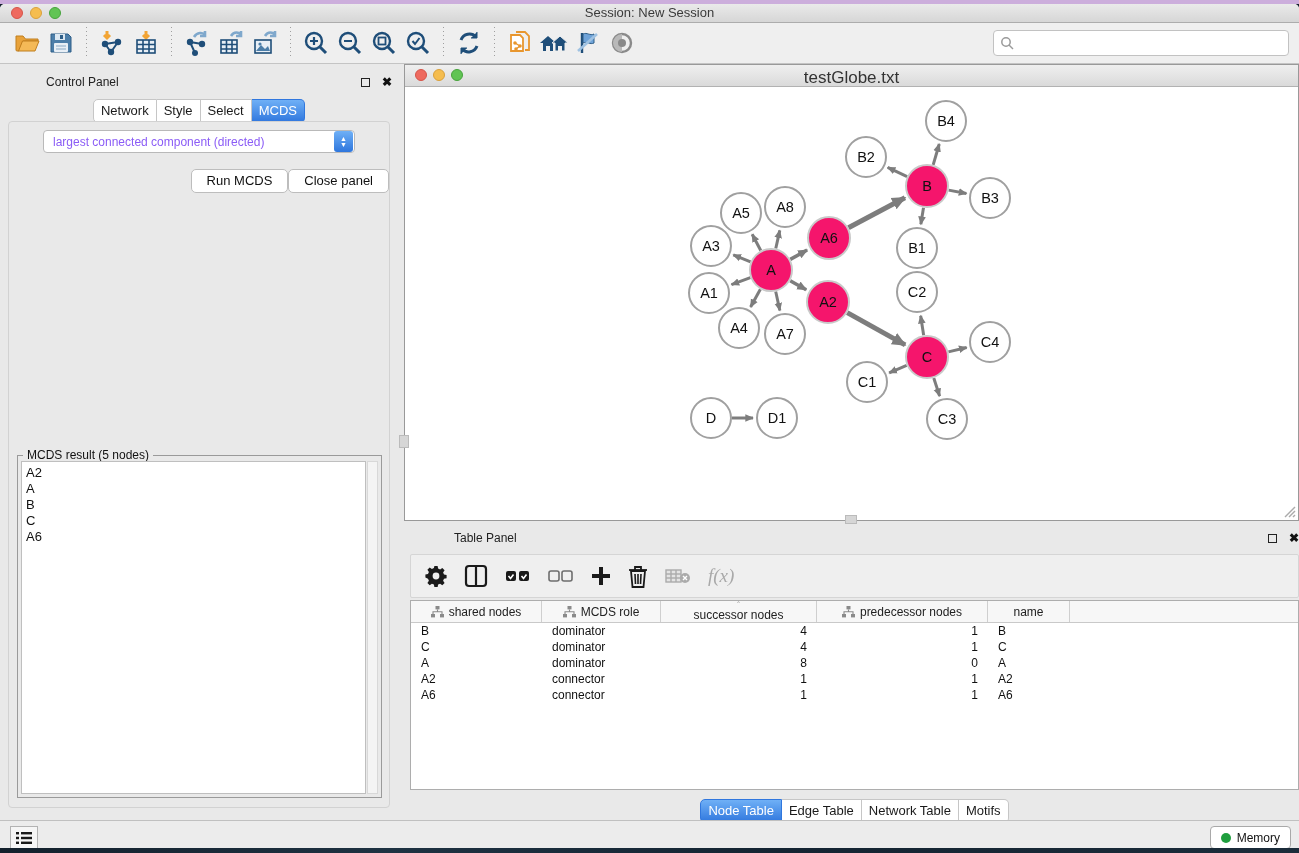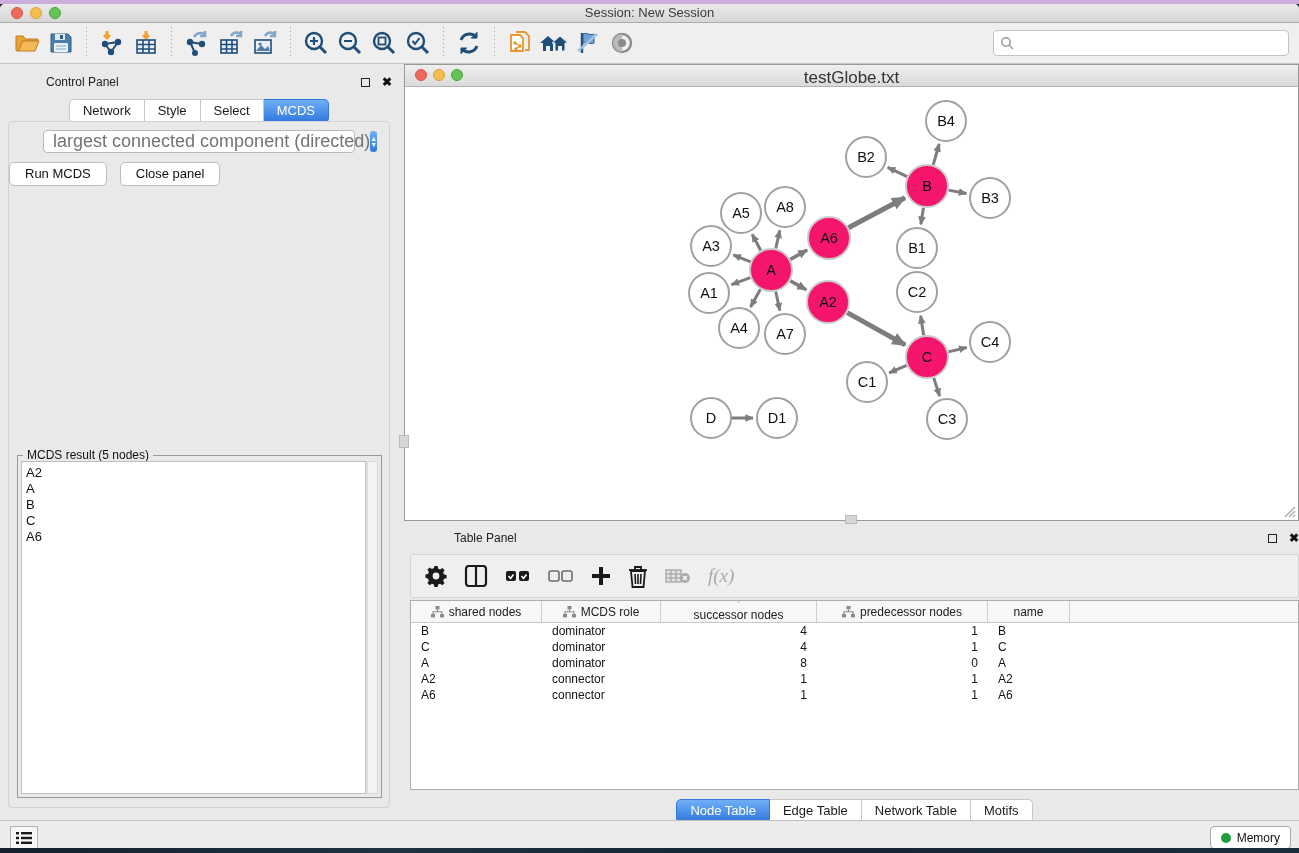--- a/index.html
+++ b/index.html
@@ -37,34 +37,34 @@
   
   .panel-header { height:20px; display:flex; align-items:center; font-size:12px; color:#222;margin-left:36px; }
   .panel-header .spacer { flex:1; }
   .float-box { width:9px; height:9px; border:1.5px solid #222; margin-right:12px; cursor:pointer; }
   .close-x { font-size:12px; font-weight:bold; color:#111; cursor:pointer; line-height:1; }
 
   
   .control-panel { position:absolute; left:6px; top:68px; width:386px; height:742px; }
   .seg-tabs { display:flex; justify-content:center; margin-top:7px; }
   .seg-tab { font-size:13px; color:#1A1A1A; background:#FFF; border:1px solid #C6C6C6;
-     border-left:none; padding:3px 13px 4px; cursor:pointer; }
+     border-left:none; padding:3px 7px 4px; cursor:pointer; }
   .seg-tab:first-child { border-left:1px solid #C6C6C6; border-radius:5px 0 0 5px; }
   .seg-tab:last-child { border-radius:0 5px 5px 0; }
   .seg-tab.sel { background:linear-gradient(#6FB0F6,#3077DE); border-color:#3077DE; color:#FFF; }
   .cp-content { position:absolute; left:2px; right:2px; top:49px; bottom:6px;
      border:1px solid #D2D2D2; border-radius:4px; background:#E9E9E9; }
   .opt-label { text-align:center; font-size:13px; color:#111; margin-top:17px; }
   .combo { position:relative; margin:8px auto 0; width:312px; height:23px; background:#FFF;
      border:1px solid #B9B9B9; border-radius:4px; display:flex; align-items:center; cursor:pointer; }
-  .combo .val { flex:1; font-size:18px; color:#737373; padding-left:9px; white-space:nowrap; }
+  .combo .val { flex:1; font-size:12px; color:#8b5cf6; padding-left:9px; white-space:nowrap; }
   .combo .stepper { width:19px; height:21px; border-radius:3px; margin-right:1px;
      background:linear-gradient(#6FB0F6,#2E76DD); color:#FFF; display:flex; flex-direction:column;
      align-items:center; justify-content:center; font-size:7px; line-height:6px; }
-  .btn-row { display:flex; justify-content:flex-start; gap:13px; margin-top:9px; }
+  .btn-row { display:flex; justify-content:flex-end; margin-top:16px; }
   .push-btn { font-size:13px; color:#111; background:#FFF; border:1px solid #BDBDBD;
      border-radius:5px; padding:3px 15px 4px; cursor:pointer; }
   .fieldset { position:absolute; left:8px; right:7px; top:333px; bottom:9px;
      border:1px solid #9A9A9A; }
   .fieldset .legend { position:absolute; left:5px; top:-8px; background:#E9E9E9; padding:0 4px;
      font-size:12px; color:#111; }
   .result-list { position:absolute; left:3px; right:15px; top:5px; bottom:3px; background:#FFF;
      border:1px solid #BFBFBF; font-size:13px; color:#111; padding:3px 0 0 4px; overflow:hidden; }
   .result-list div { line-height:16px; }
   .result-scroll { position:absolute; right:3px; top:5px; bottom:3px; width:11px;

